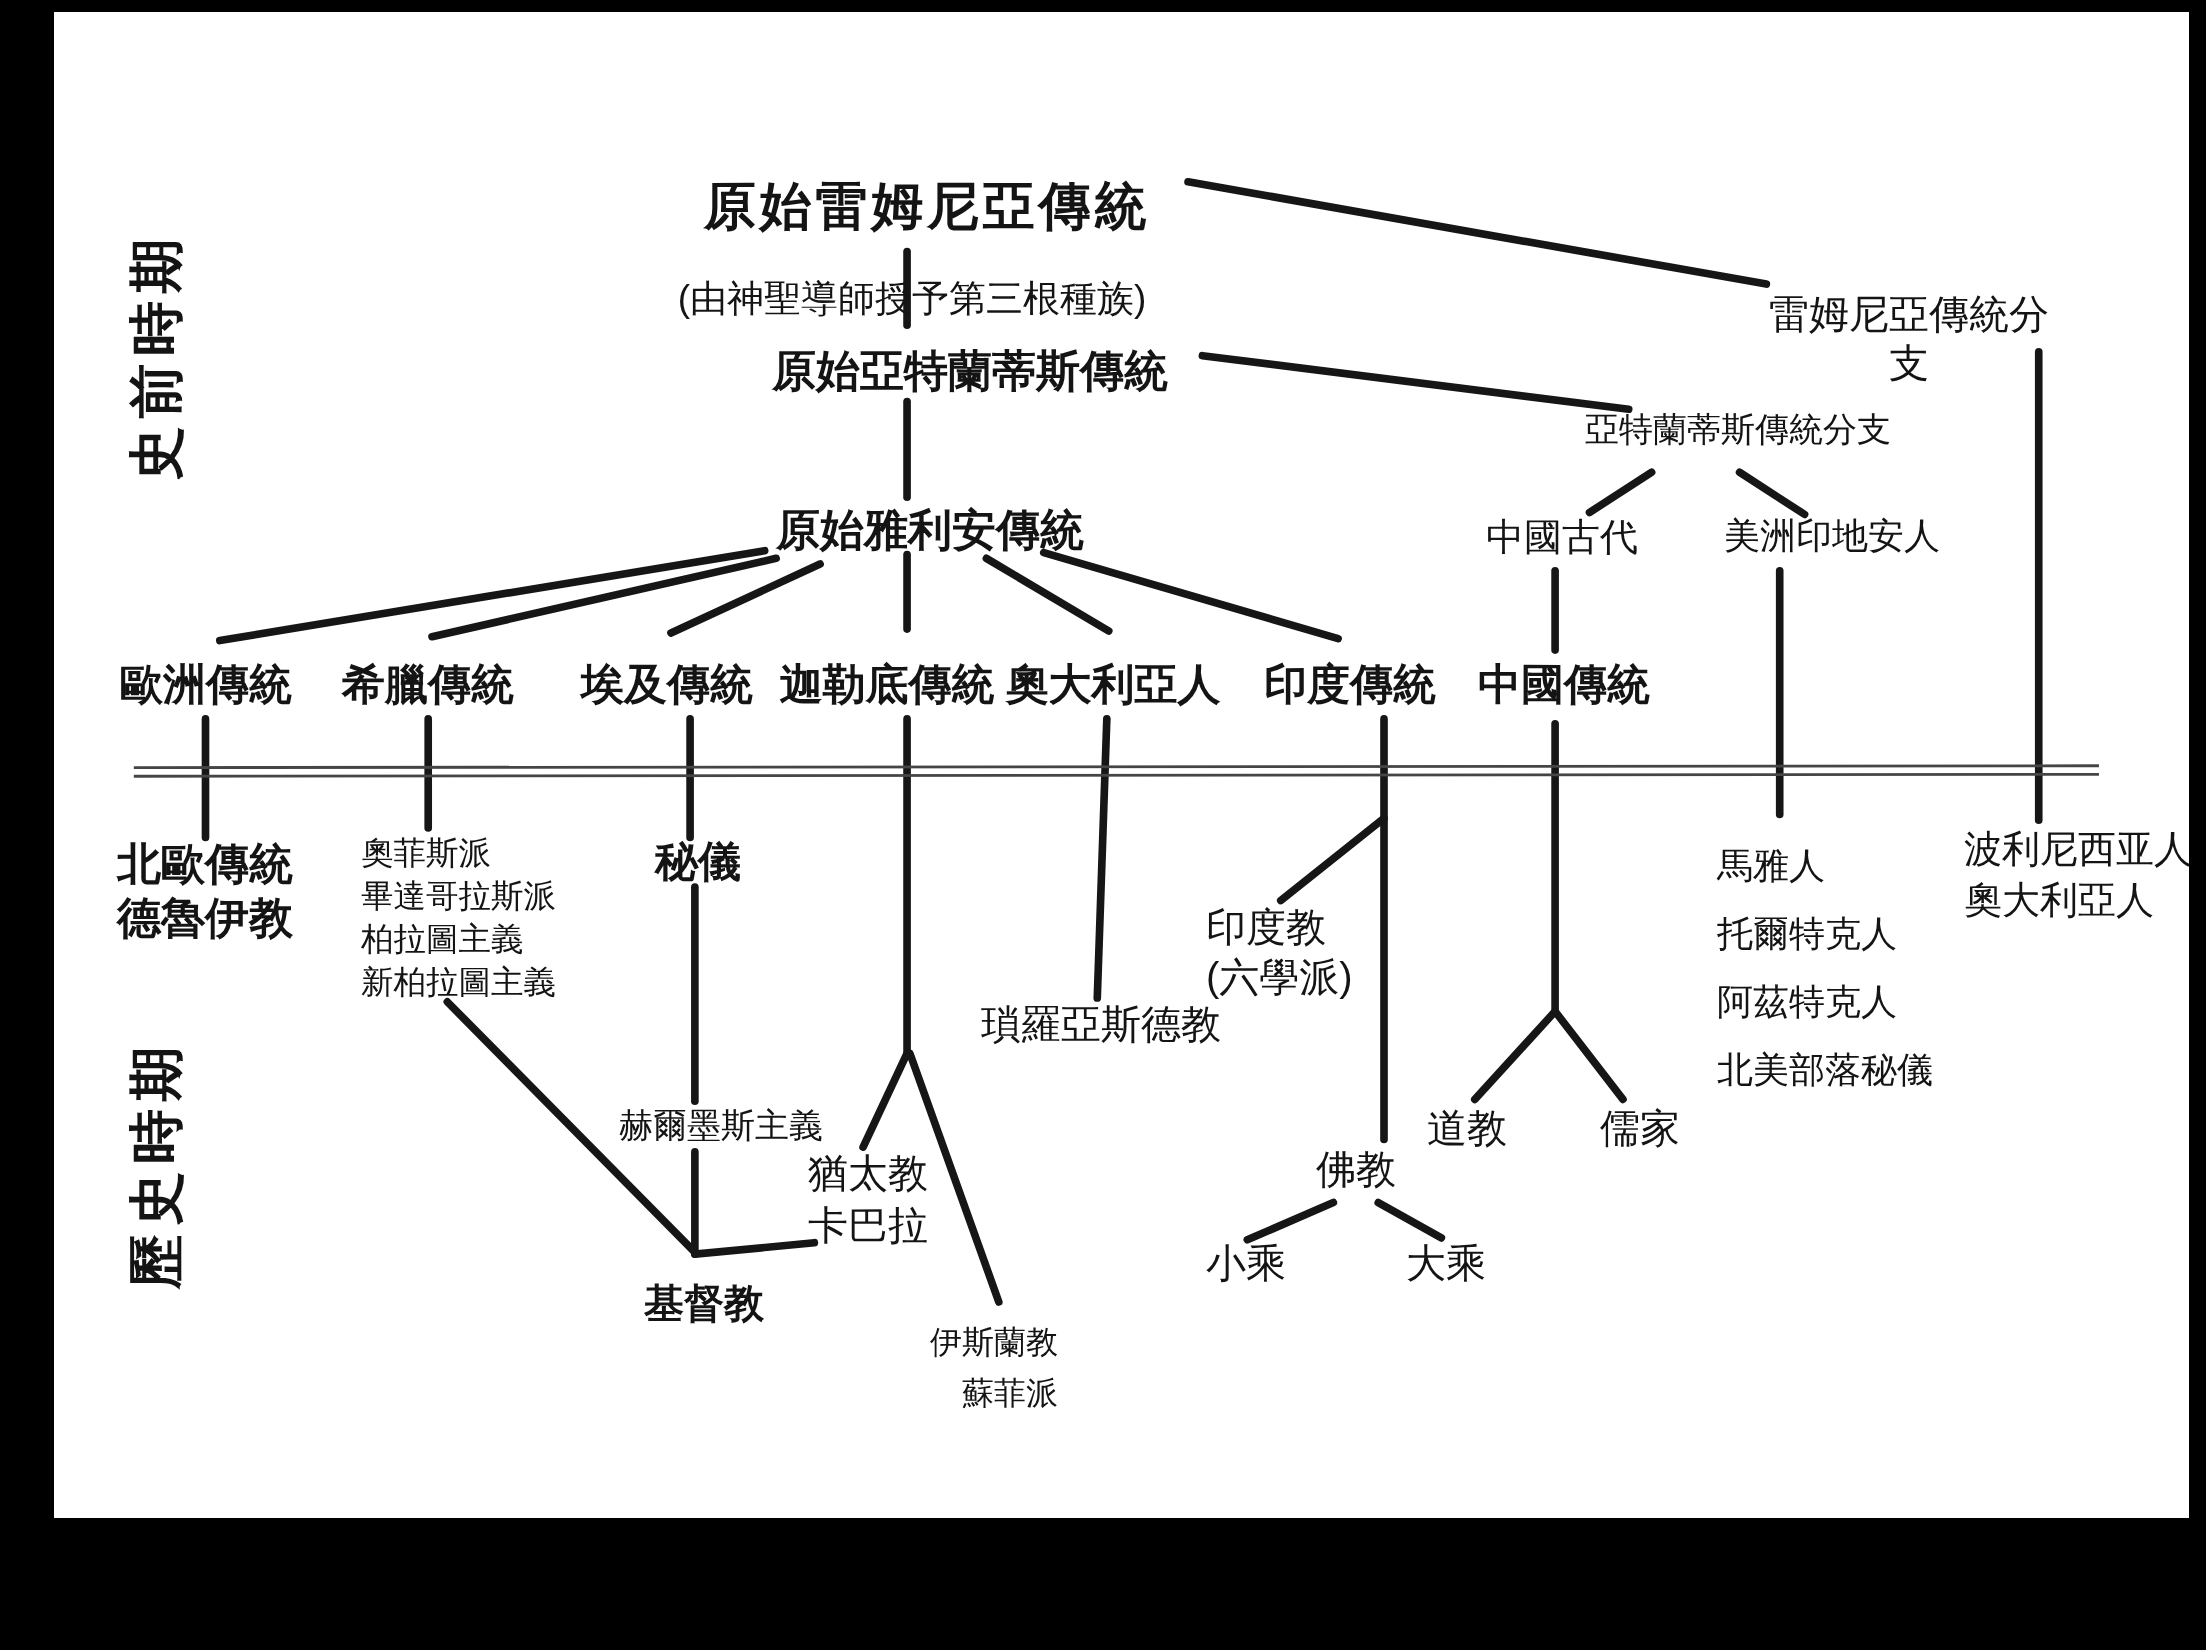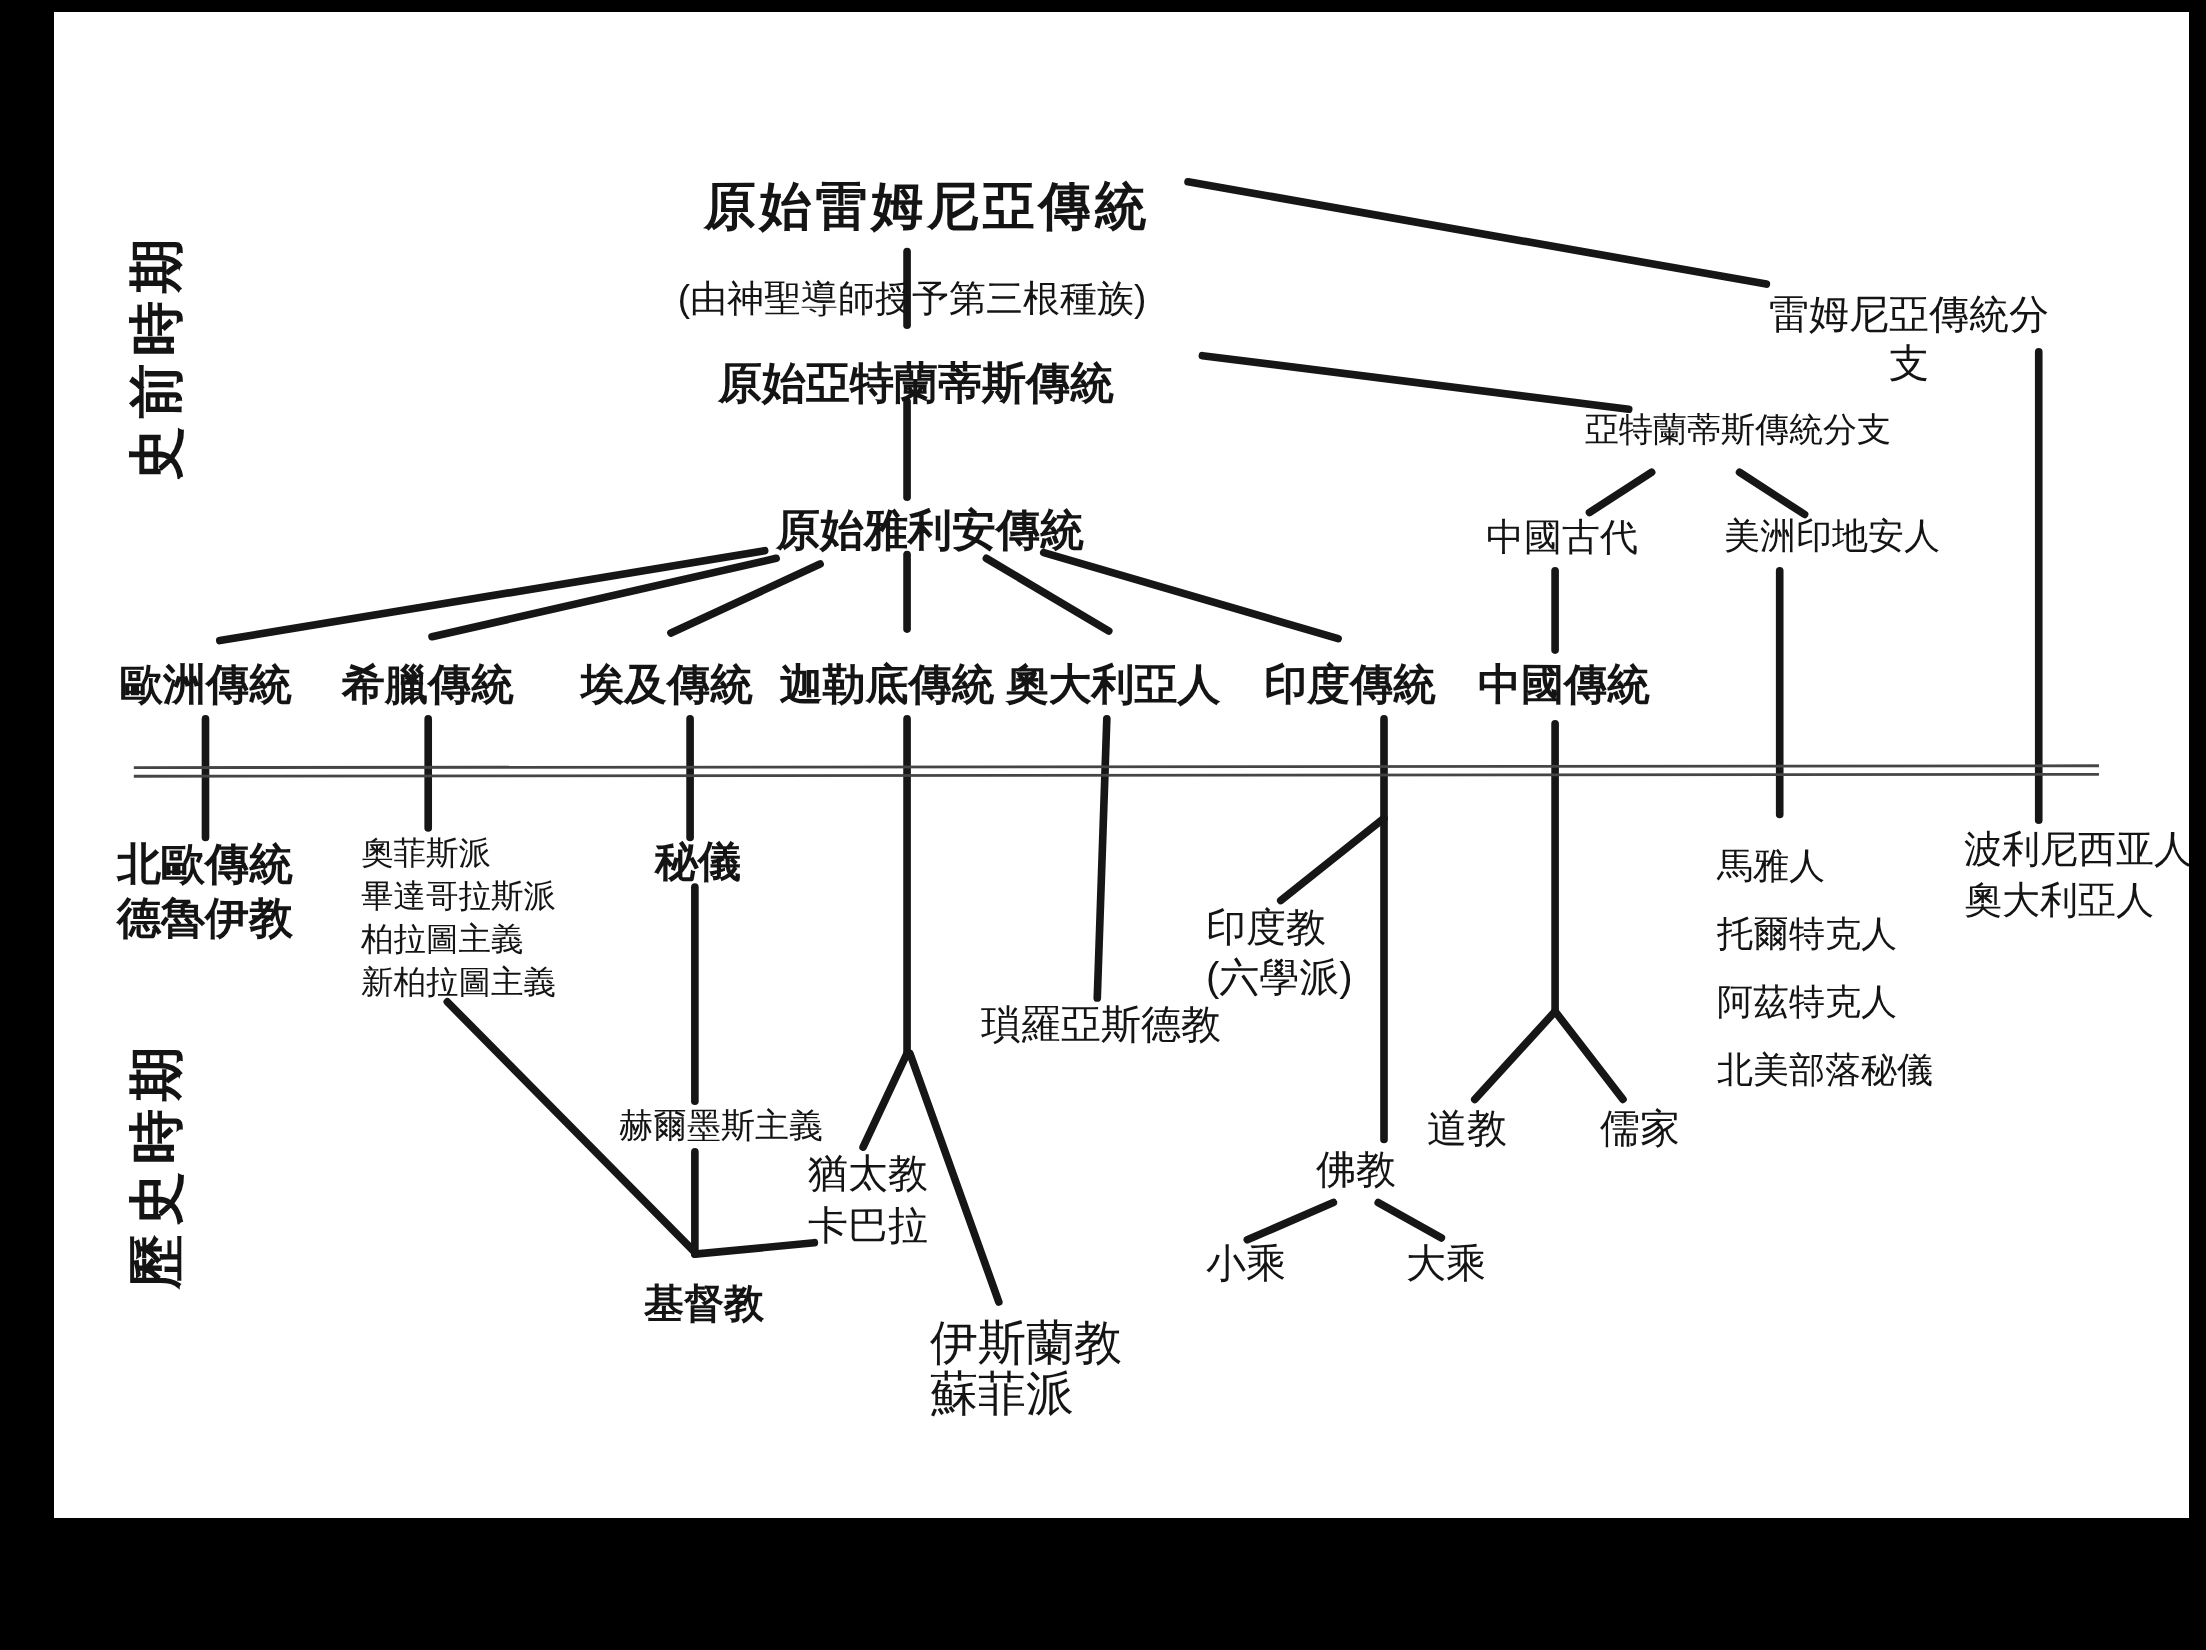--- a/index.html
+++ b/index.html
@@ -89,21 +89,21 @@
       <line x1="140" y1="812" x2="2196" y2="810"></line>
     </g>
   </svg>
 
   <div class="n rot w600" style="left:157px;top:356px;font-size:55px;letter-spacing:7.6px;">史前時期</div>
   <div class="n rot w600" style="left:157px;top:1164px;font-size:55px;letter-spacing:7.6px;">歷史時期</div>
 
   <div class="n w600" style="left:927px;top:175px;font-size:52px;letter-spacing:3.8px;">原始雷姆尼亞傳統</div>
   <div class="n" style="left:912px;top:276px;font-size:37px;">(由神聖導師授予第三根種族)</div>
   <div class="n" style="left:1909px;top:290px;font-size:40px;">雷姆尼亞傳統分支</div>
-  <div class="n w600" style="left:916px;top:344px;font-size:44px;margin-top:12px;">原始亞特蘭蒂斯傳統</div>
+  <div class="n w600" style="left:970px;top:344px;font-size:44px;">原始亞特蘭蒂斯傳統</div>
   <div class="n" style="left:1738px;top:409px;font-size:34px;">亞特蘭蒂斯傳統分支</div>
   <div class="n" style="left:1562px;top:514px;font-size:38px;">中國古代</div>
   <div class="n" style="left:1832px;top:514px;font-size:36px;">美洲印地安人</div>
   <div class="n w600" style="left:930px;top:503px;font-size:44px;">原始雅利安傳統</div>
 
   <div class="n w600" style="left:206px;top:658px;font-size:43px;">歐洲傳統</div>
   <div class="n w600" style="left:428px;top:658px;font-size:43px;">希臘傳統</div>
   <div class="n w600" style="left:667px;top:658px;font-size:43px;">埃及傳統</div>
   <div class="n w600" style="left:887px;top:658px;font-size:43px;">迦勒底傳統</div>
   <div class="n w600" style="left:1113px;top:658px;font-size:43px;">奧大利亞人</div>
@@ -114,21 +114,21 @@
 德魯伊教</div>
   <div class="n nl" style="left:361px;top:832px;font-size:32.5px;line-height:43px;">奧菲斯派
 畢達哥拉斯派
 柏拉圖主義
 新柏拉圖主義</div>
   <div class="n w600" style="left:698px;top:835px;font-size:43px;">秘儀</div>
   <div class="n" style="left:721px;top:1105px;font-size:34px;">赫爾墨斯主義</div>
   <div class="n" style="left:868px;top:1147px;font-size:40px;line-height:52px;">猶太教
 卡巴拉</div>
   <div class="n w600" style="left:704px;top:1279px;font-size:40px;">基督教</div>
-  <div class="n nl" style="left:930px;top:1317px;font-size:48px;line-height:51px;">伊斯蘭教
+  <div class="n nl" style="left:930px;top:1317px;font-size:32px;line-height:51px;text-align:right;">伊斯蘭教
 蘇菲派</div>
   <div class="n" style="left:1101px;top:1000px;font-size:40px;">瑣羅亞斯德教</div>
   <div class="n nl" style="left:1206px;top:902px;font-size:40px;line-height:50px;">印度教
 (六學派)</div>
   <div class="n" style="left:1356px;top:1145px;font-size:40px;">佛教</div>
   <div class="n" style="left:1467px;top:1104px;font-size:40px;">道教</div>
   <div class="n" style="left:1640px;top:1104px;font-size:40px;text-align:center;">儒家</div>
   <div class="n" style="left:1246px;top:1239px;font-size:40px;">小乘</div>
   <div class="n" style="left:1446px;top:1239px;font-size:40px;">大乘</div>
   <div class="n nl" style="left:1717px;top:832px;font-size:36px;line-height:68px;">馬雅人

